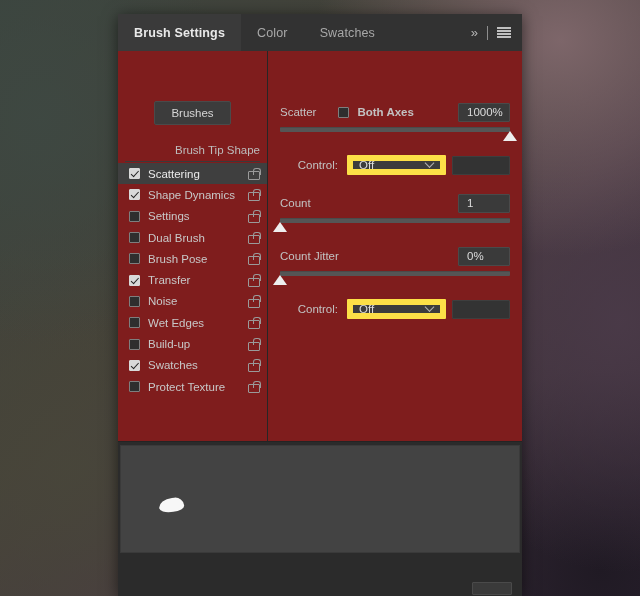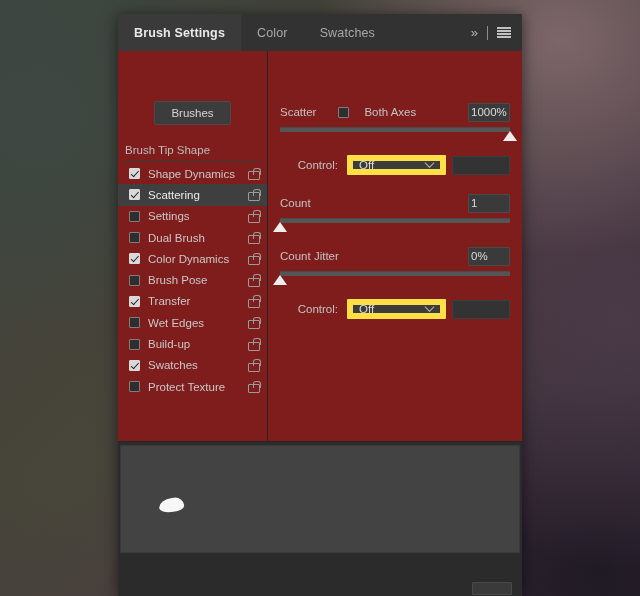--- a/index.html
+++ b/index.html
@@ -113,21 +113,21 @@
     border: 1px solid #4a4a4a;
     border-radius: 2px;
     color: #d6d6d6;
     font-size: 11.5px;
     padding: 5px 16px;
     cursor: pointer;
   }
 
   
   .tip-header {
-    text-align: left;
+    text-align: right;
     color: #bdbdbd;
     font-size: 11.5px;
     margin-top: 19px;
     padding-bottom: 5px;
     border-bottom: 1px solid #3a3a3a;
     margin-left: 7px; margin-right: 7px;
   }
 
   .opt-list { padding-top: 1px; }
   .opt-row {
@@ -194,33 +194,33 @@
     height: 22px;
   }
   .ctl-label {
     font-size: 11.5px;
     color: #c2c2c2;
     white-space: nowrap;
   }
   .spacer { flex: 1 1 auto; }
   .inline-chk {
     display: flex; align-items: center;
-    gap: 7px;
-    cursor: pointer;
+    cursor: pointer;
+    font-weight: bold;
   }
   .num-field {
-    width: 42px;
+    width: 52px;
     height: 19px;
     background: #3a3a3a;
     border: 1px solid #4a4a4a;
     border-radius: 1px;
     color: #dcdcdc;
     font-size: 11.5px;
     display: flex; align-items: center;
-    padding-left: 2px;
+    padding-left: 8px;
     cursor: text;
   }
   .blank-field {
     width: 58px; height: 19px;
     background: #333333;
     border: 1px solid #3e3e3e;
     border-radius: 1px;
   }
 
   
@@ -337,62 +337,62 @@
     <div class="left-col">
 
       <div class="brushes-wrap">
         <button class="brushes-btn">Brushes</button>
       </div>
 
       <div class="tip-header">Brush Tip Shape</div>
 
       <div class="opt-list">
 
-        <div class="opt-row">
-          <span class="chk on"></span>
-          <span class="opt-label">Shape Dynamics</span>
-          <span class="lock"></span>
-        </div>
-
         <div class="opt-row selected">
           <span class="chk on"></span>
           <span class="opt-label">Scattering</span>
           <span class="lock"></span>
         </div>
 
         <div class="opt-row">
+          <span class="chk on"></span>
+          <span class="opt-label">Shape Dynamics</span>
+          <span class="lock"></span>
+        </div>
+
+        <div class="opt-row">
           <span class="chk"></span>
           <span class="opt-label">Settings</span>
           <span class="lock"></span>
         </div>
 
         <div class="opt-row">
           <span class="chk"></span>
           <span class="opt-label">Dual Brush</span>
           <span class="lock"></span>
         </div>
 
-        <div class="opt-row">
-          <span class="chk on"></span>
-          <span class="opt-label">Color Dynamics</span>
-          <span class="lock"></span>
-        </div>
 
         <div class="opt-row">
           <span class="chk"></span>
           <span class="opt-label">Brush Pose</span>
           <span class="lock"></span>
         </div>
 
         <div class="opt-row">
           <span class="chk on"></span>
           <span class="opt-label">Transfer</span>
           <span class="lock"></span>
         </div>
 
+        <div class="opt-row">
+          <span class="chk"></span>
+          <span class="opt-label">Noise</span>
+          <span class="lock"></span>
+        </div>
 
         <div class="opt-row">
           <span class="chk"></span>
           <span class="opt-label">Wet Edges</span>
           <span class="lock"></span>
         </div>
 
         <div class="opt-row">
           <span class="chk"></span>
           <span class="opt-label">Build-up</span>

